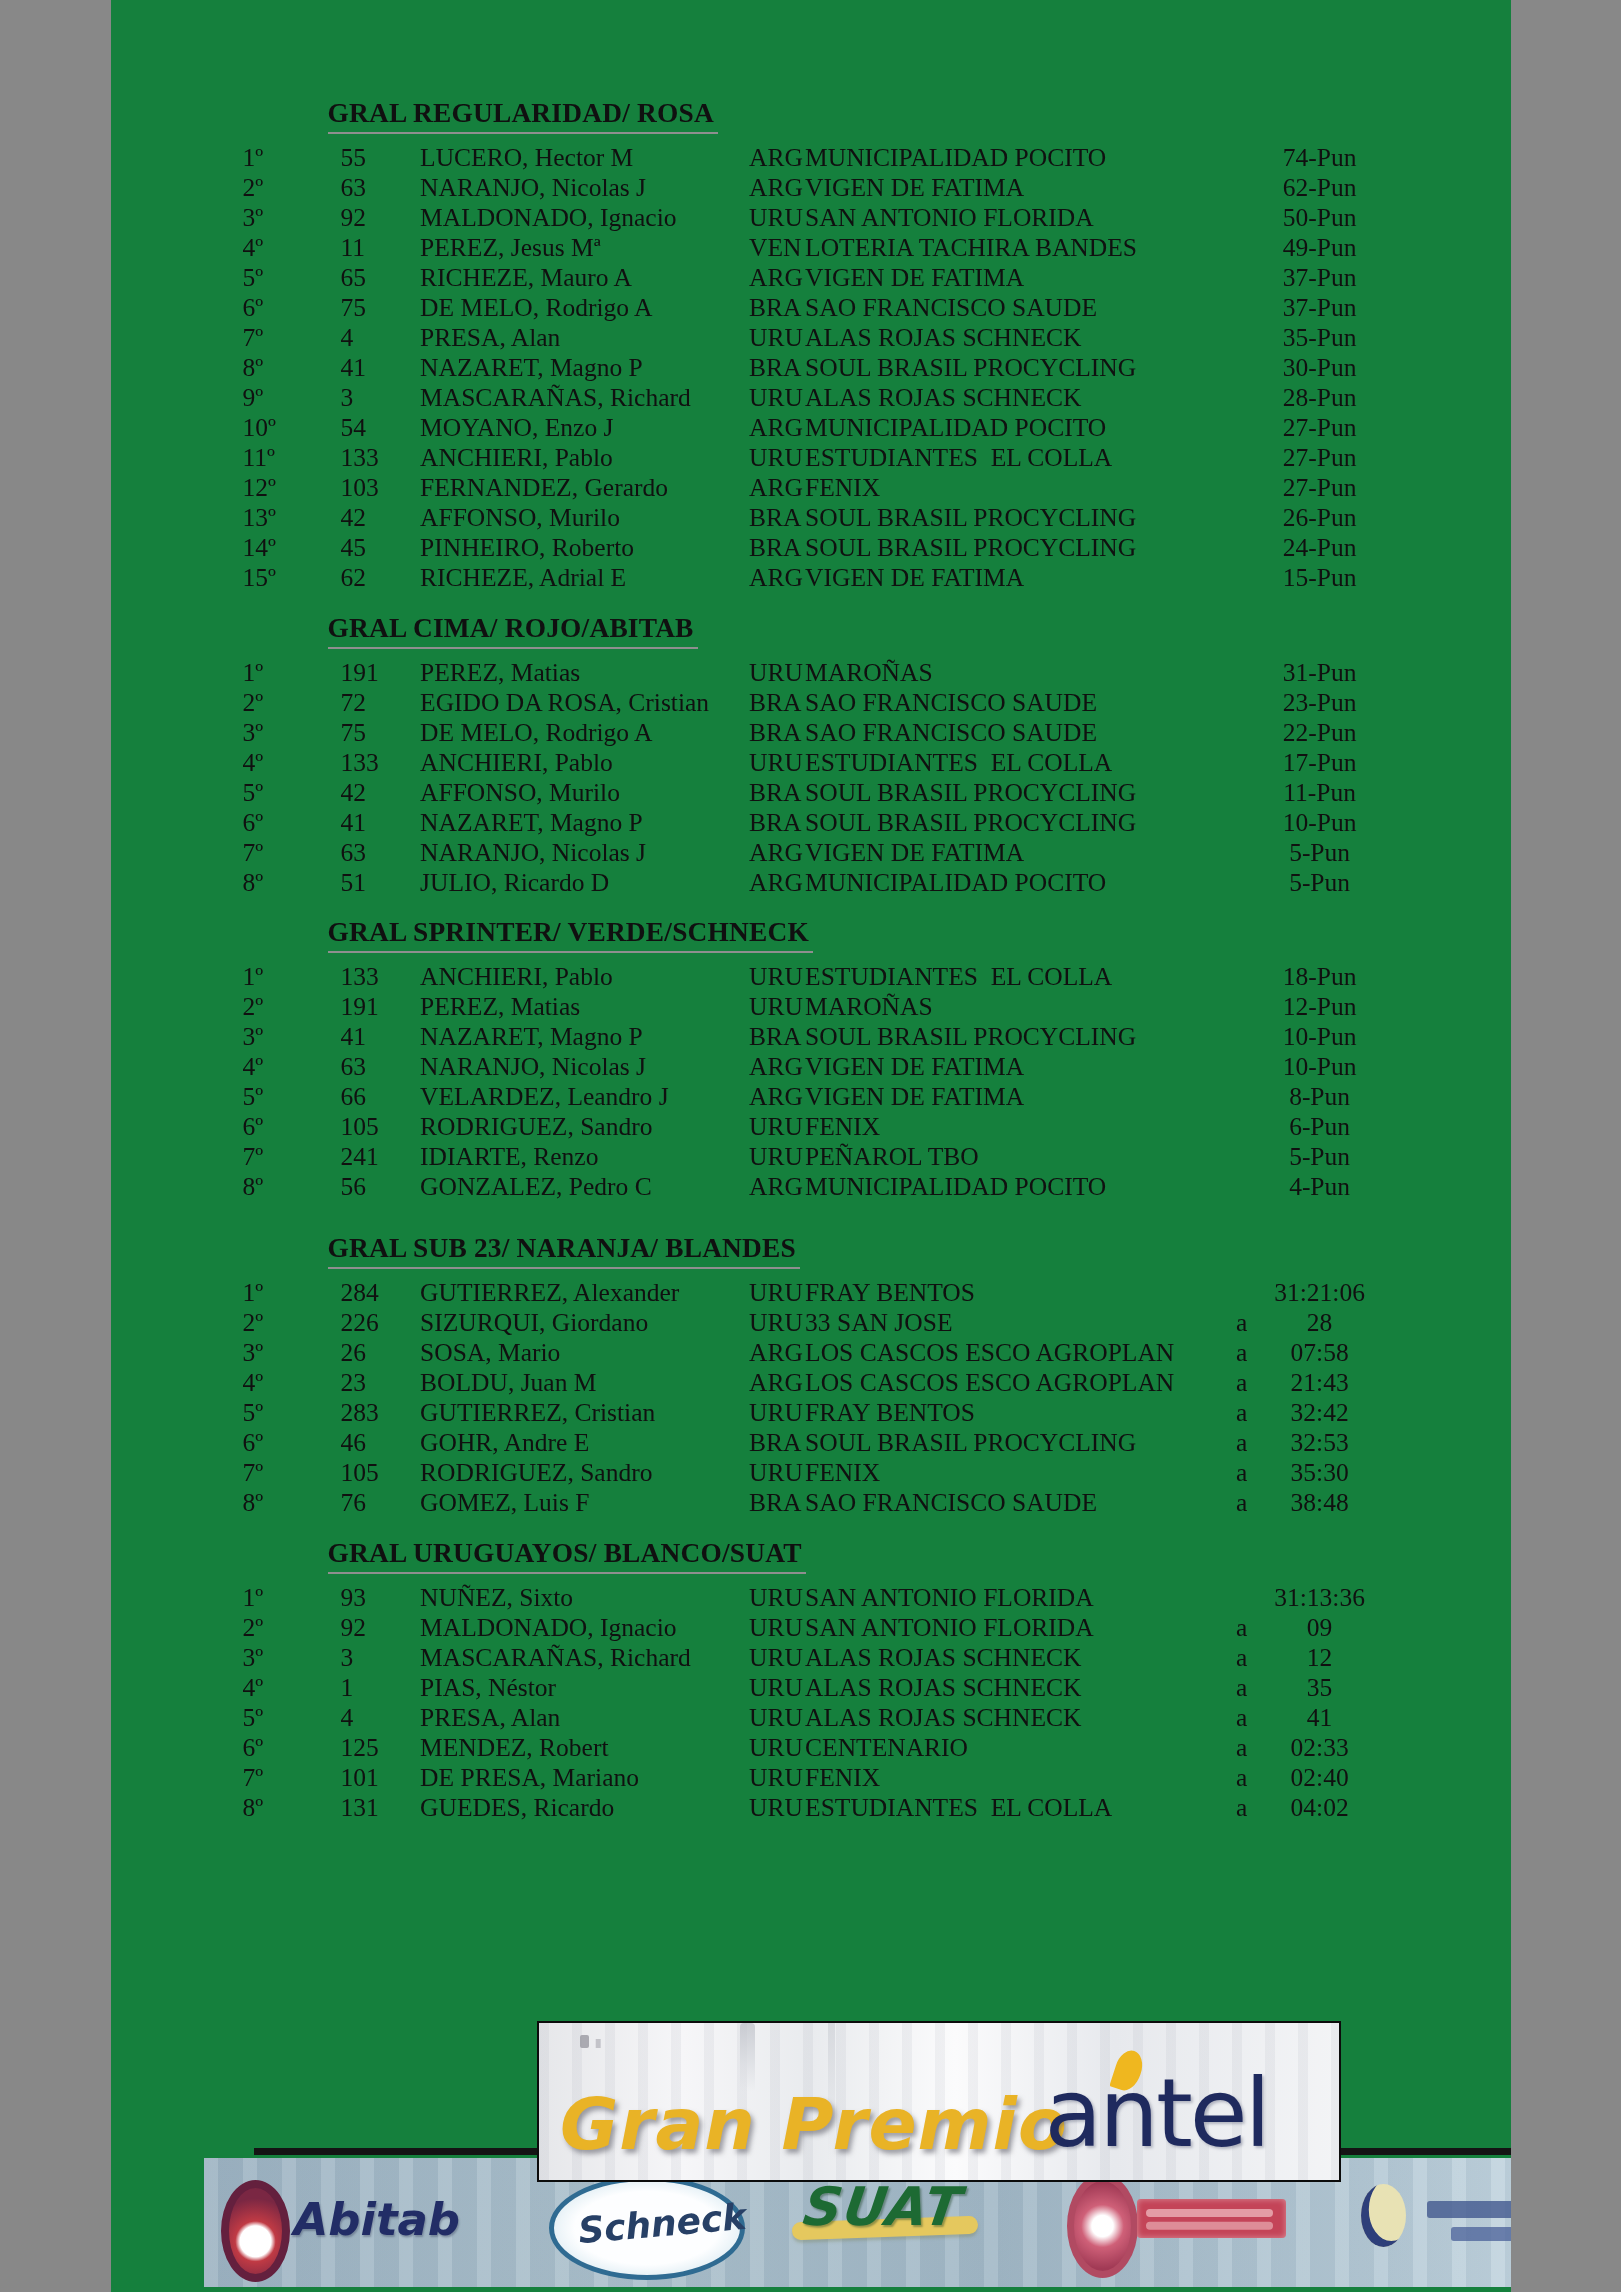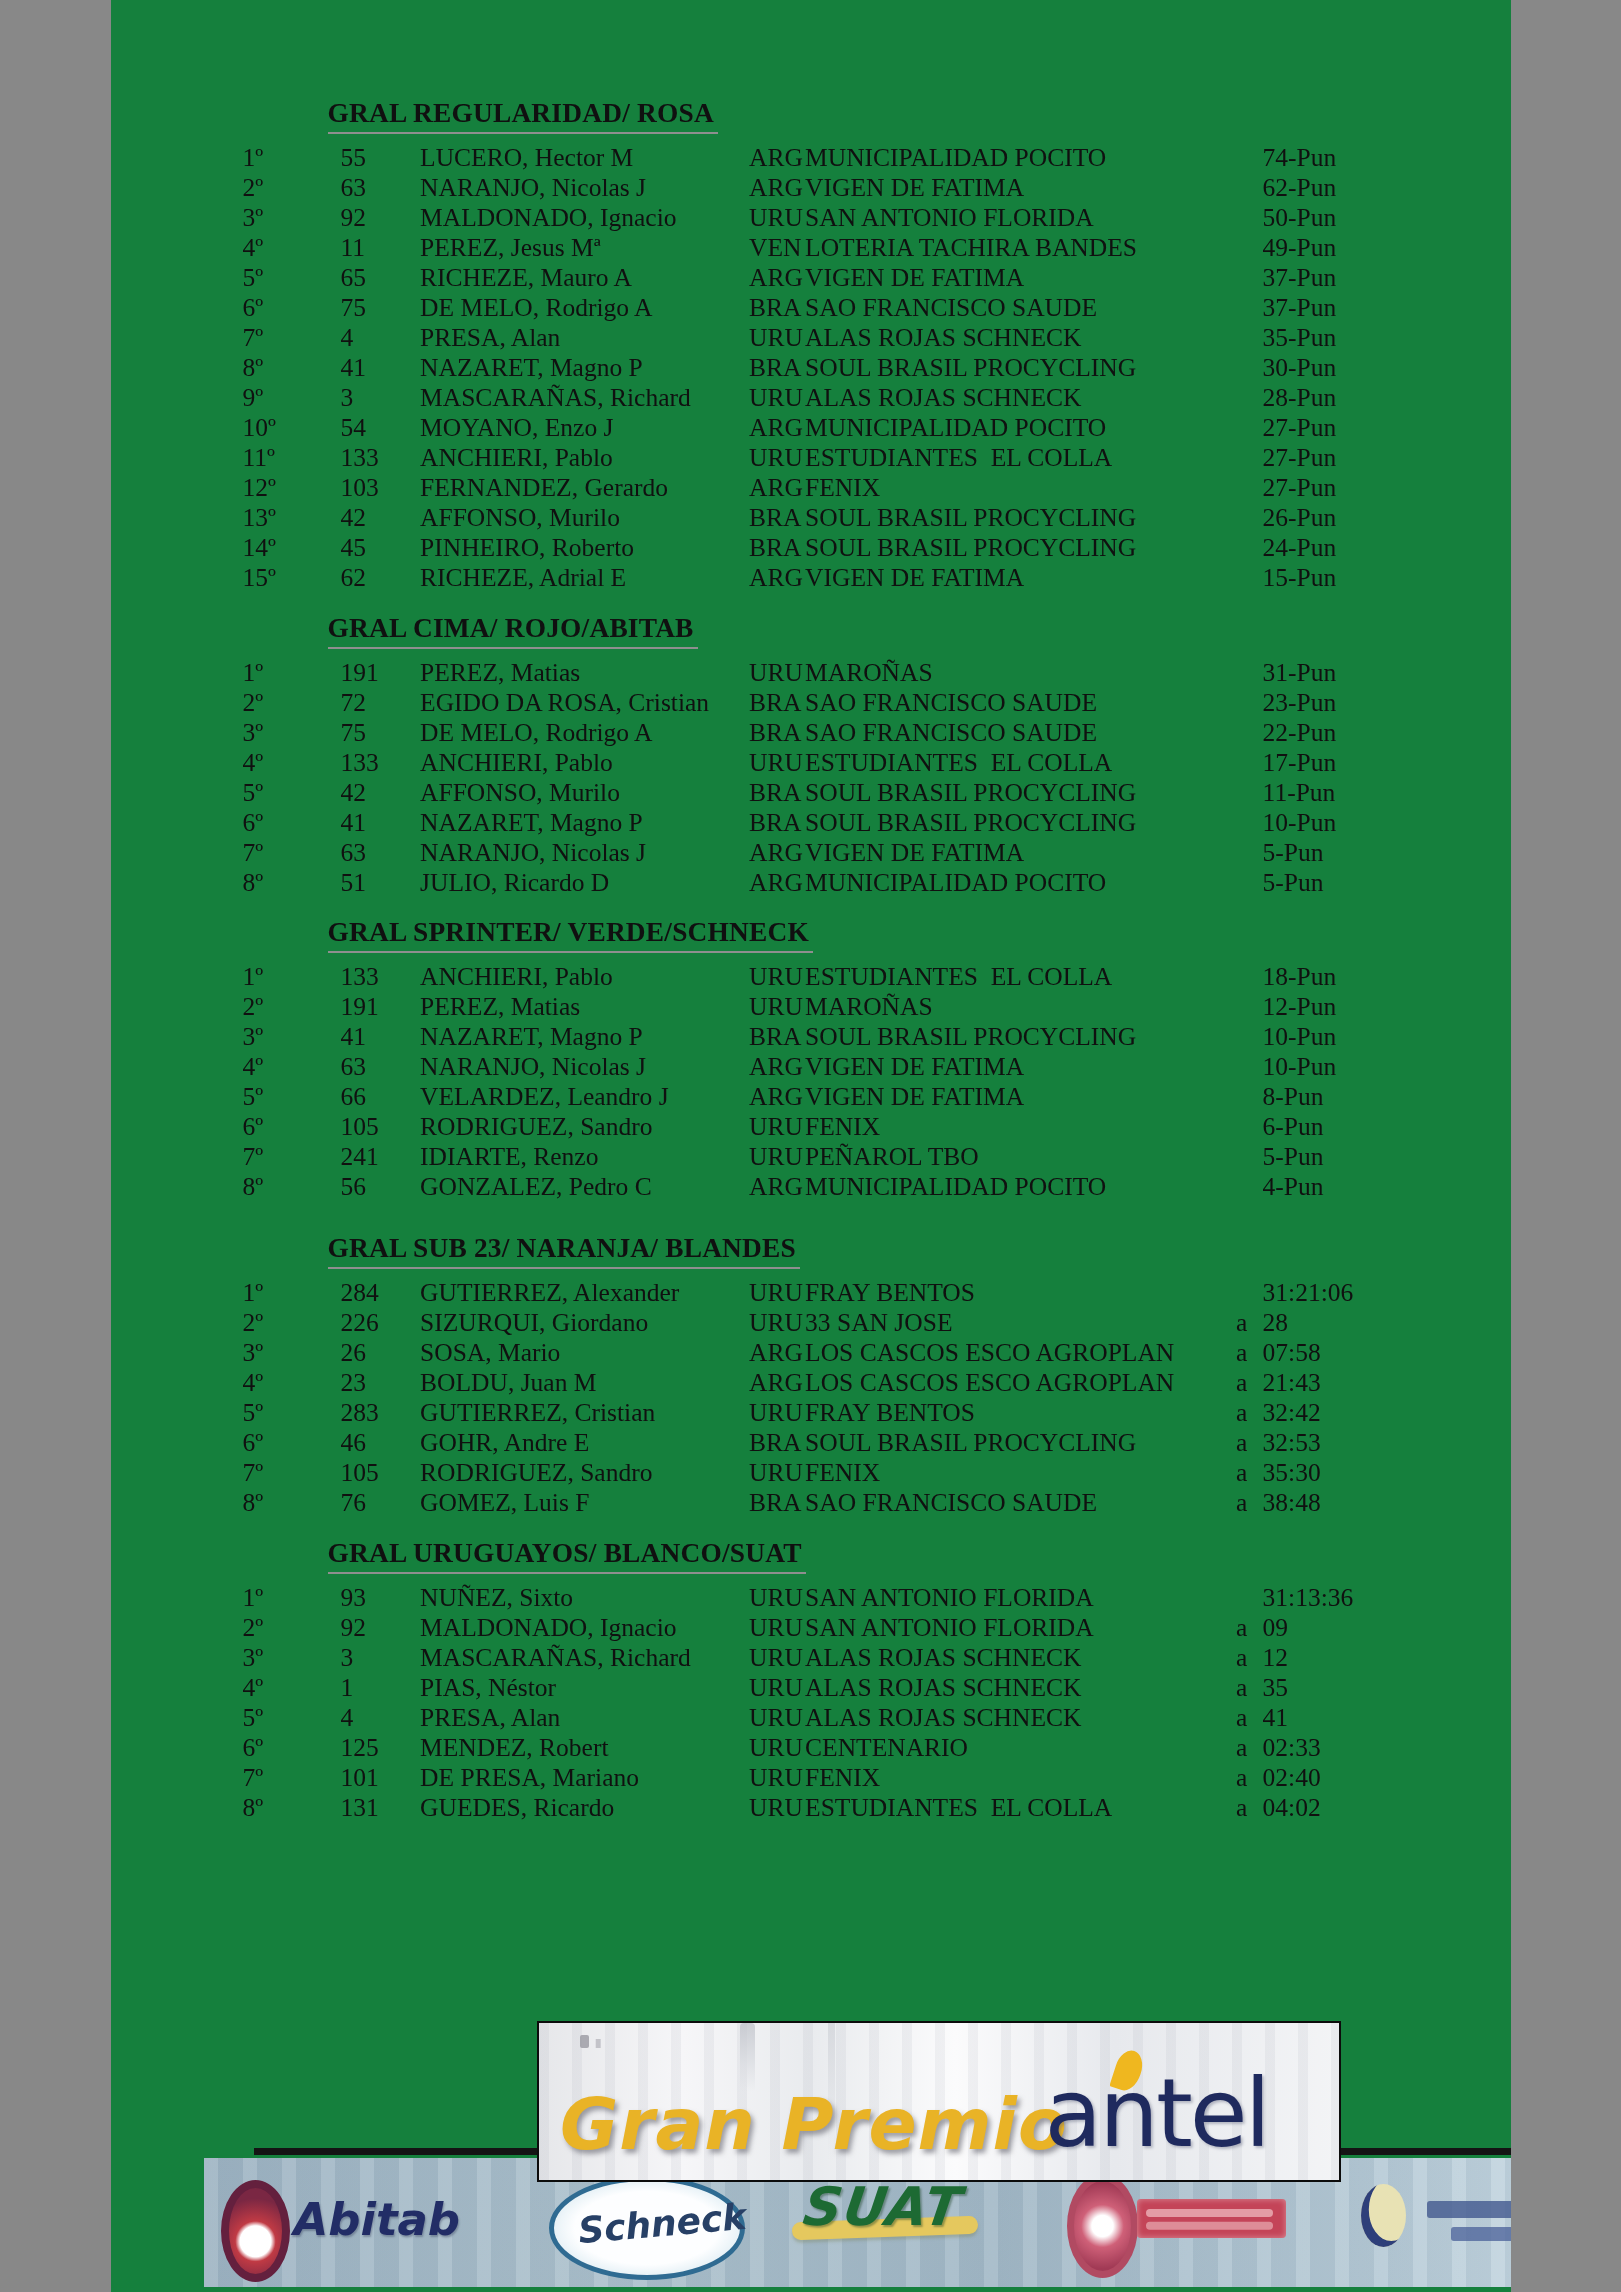--- a/index.html
+++ b/index.html
@@ -21,21 +21,21 @@
     grid-template-columns:98px 60px 19.6px 313px 72px 431px 26.5px 114px;
     height:30px; line-height:30px; font-size:25.5px;
   }
   .c { white-space:pre; overflow:visible; }
   .pos  { text-align:left; }
   .num  { text-align:left; }
   .name { grid-column:4; }
   .nat  { grid-column:5;margin-left:16px; }
   .team { grid-column:6; }
   .gap  { grid-column:7; }
-  .val  { grid-column:8; text-align:left; }
+  .val  { grid-column:8; text-align:center; }
 
   
   .rule { position:absolute; left:143px; top:2148px; width:1364px; height:6.9px; background:#141414; z-index:1; }
 
   
   .banner {
     position:absolute; left:426px; top:2021px; width:800px; height:157px; z-index:3;
     border:2.9px solid #0c0c0c;
     background:
       repeating-linear-gradient(90deg, rgba(140,145,160,.10) 0 9.8px, rgba(255,255,255,0) 9.8px 33px),

